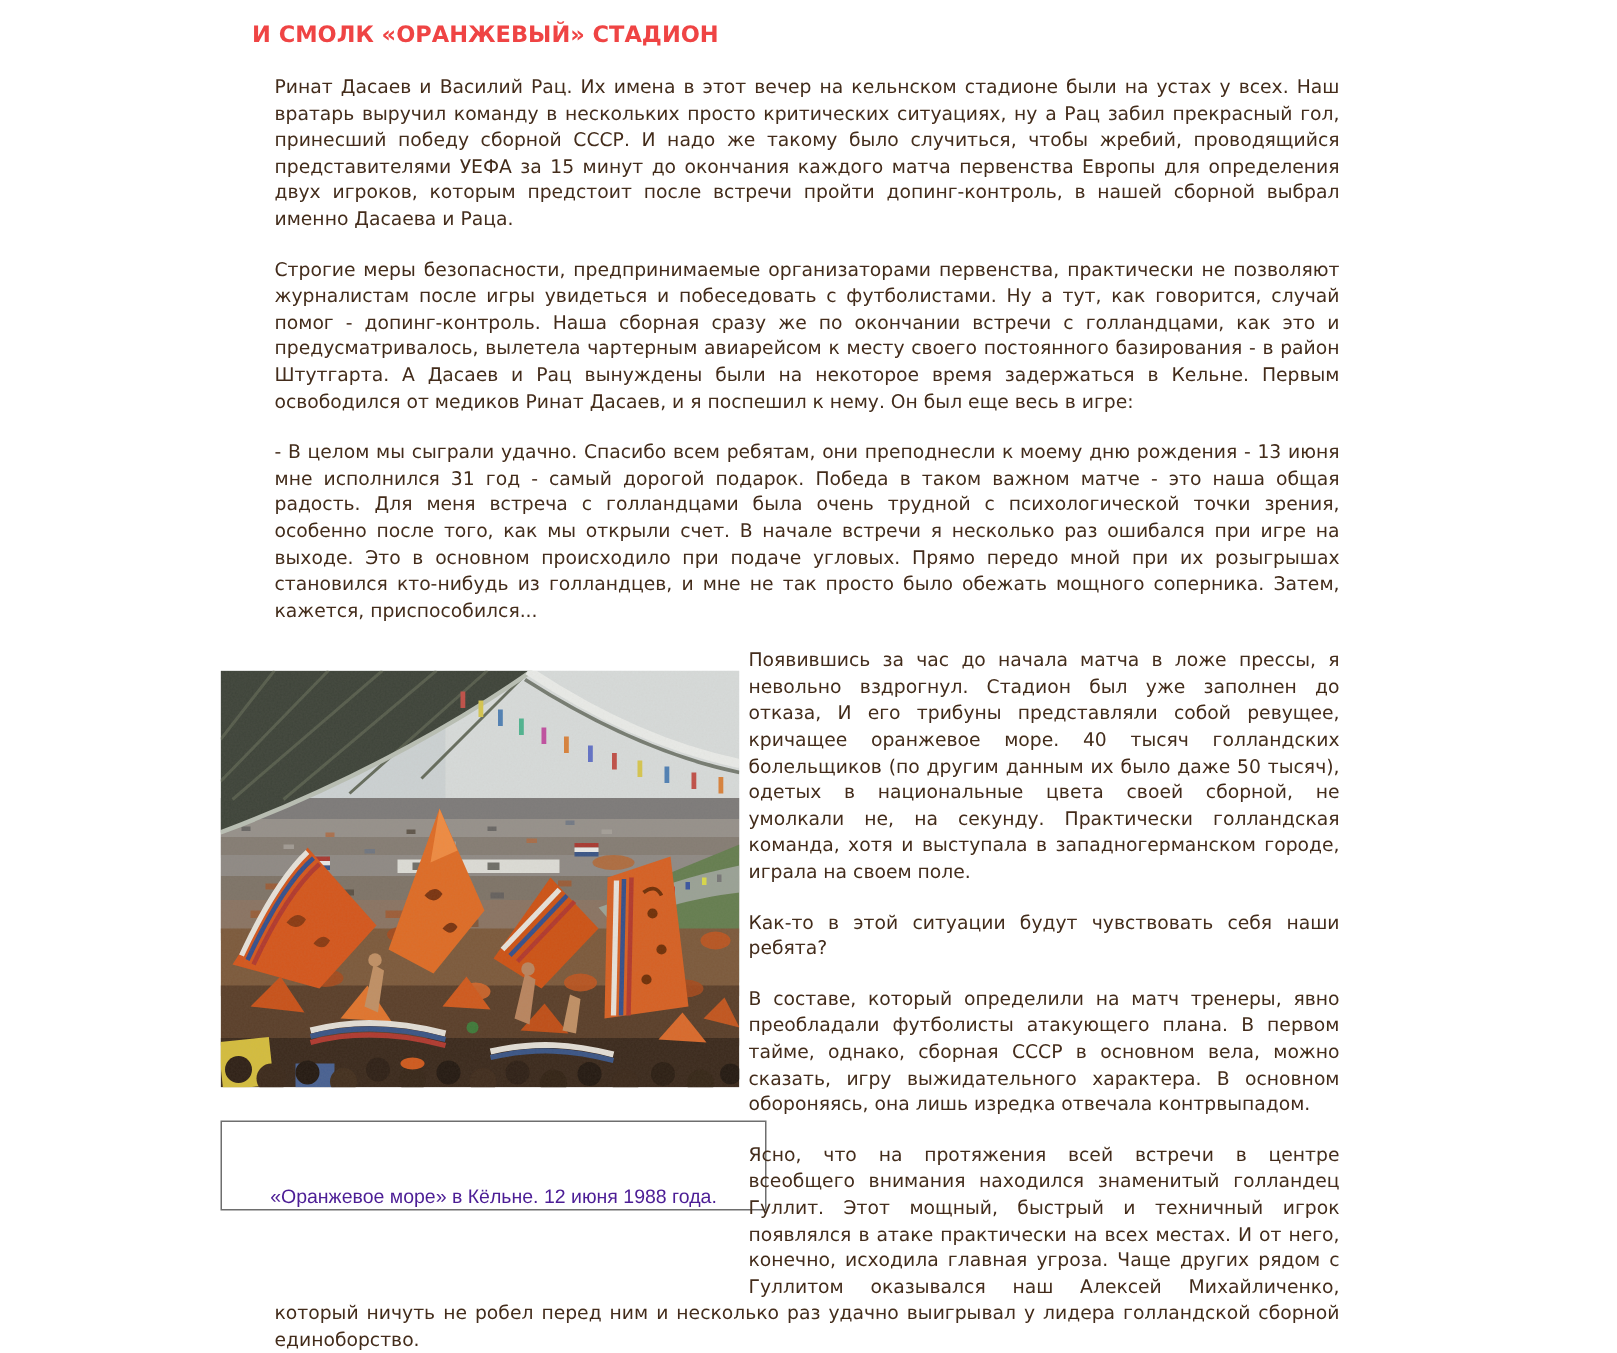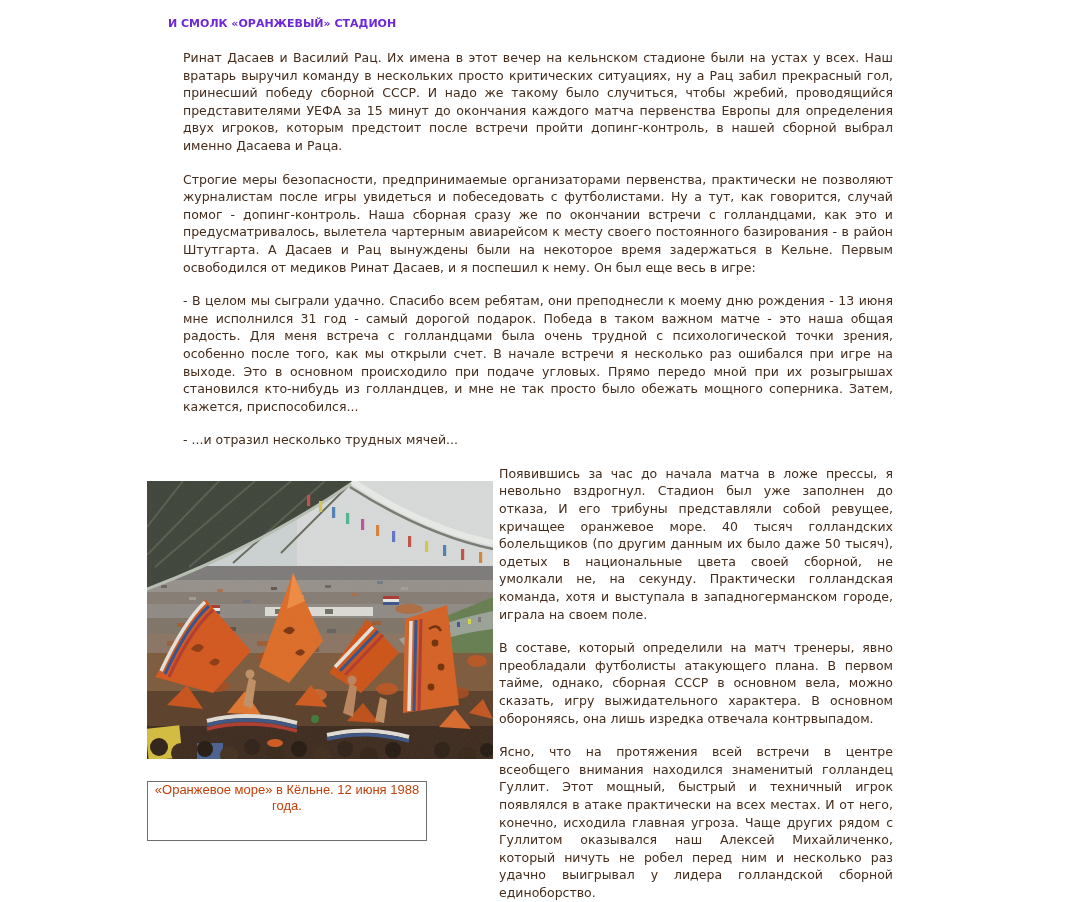--- a/index.html
+++ b/index.html
@@ -11,24 +11,24 @@
     width: 740px;
     margin-left: 168px;
     padding-top: 15px;
     font-family: "DejaVu Sans", sans-serif;
     font-size: 12.5px;
     line-height: 17.6px;
     color: #432c1b;
     text-align: justify;
   }
   .page h1 {
-    font-size: 11px;
+    font-size: 15px;
     line-height: 17px;
     font-weight: bold;
-    color: #6d28d9;
+    color: #ef4444;
     margin: 0 0 17px 0;
     text-align: left;
   }
   .page p {
     margin: 16px 15px;
   }
   .photo-block {
     float: left;
     width: 346px;
     margin: 16px 6px 44px -21px;
@@ -37,45 +37,44 @@
     width: 346px;
     height: 278px;
     overflow: hidden;
   }
   .photo-frame svg {
     display: block;
     filter: blur(0.5px);
   }
   .caption-box {
     margin-top: 22px;
-    width: 280px;
+    width: 364px;
     height: 60px;
     border: 1px solid #6e6e6e;
     box-sizing: border-box;
     display: flex;
-    align-items: flex-start;
+    align-items: flex-end;
     justify-content: center;
     text-align: center;
     font-family: "Liberation Sans", sans-serif;
     font-size: 13px;
-    color: #c2410c;
+    color: #4c1d95;
     line-height: 16px;
   }
 </style>
 </head>
 <body>
 
 <div class="page">
 
   <h1>И СМОЛК «ОРАНЖЕВЫЙ» СТАДИОН</h1>
 
   <p>Ринат Дасаев и Василий Рац. Их имена в этот вечер на кельнском стадионе были на устах у всех. Наш вратарь выручил команду в нескольких просто критических ситуациях, ну а Рац забил прекрасный гол, принесший победу сборной СССР. И надо же такому было случиться, чтобы жребий, проводящийся представителями УЕФА за 15 минут до окончания каждого матча первенства Европы для определения двух игроков, которым предстоит после встречи пройти допинг-контроль, в нашей сборной выбрал именно Дасаева и Раца.</p>
   <p>Строгие меры безопасности, предпринимаемые организаторами первенства, практически не позволяют журналистам после игры увидеться и побеседовать с футболистами. Ну а тут, как говорится, случай помог - допинг-контроль. Наша сборная сразу же по окончании встречи с голландцами, как это и предусматривалось, вылетела чартерным авиарейсом к месту своего постоянного базирования - в район Штутгарта. А Дасаев и Рац вынуждены были на некоторое время задержаться в Кельне. Первым освободился от медиков Ринат Дасаев, и я поспешил к нему. Он был еще весь в игре:</p>
   <p>- В целом мы сыграли удачно. Спасибо всем ребятам, они преподнесли к моему дню рождения - 13 июня мне исполнился 31 год - самый дорогой подарок. Победа в таком важном матче - это наша общая радость. Для меня встреча с голландцами была очень трудной с психологической точки зрения, особенно после того, как мы открыли счет. В начале встречи я несколько раз ошибался при игре на выходе. Это в основном происходило при подаче угловых. Прямо передо мной при их розыгрышах становился кто-нибудь из голландцев, и мне не так просто было обежать мощного соперника. Затем, кажется, приспособился...</p>
-  <p>- ...и отразил несколько трудных мячей...</p>
 
   <div class="photo-block">
     <div class="photo-frame">
       <svg viewBox="0 0 346 278" width="346" height="278" preserveAspectRatio="none">
         <defs>
           <filter id="noise" x="0" y="0" width="100%" height="100%">
             <feTurbulence type="fractalNoise" baseFrequency="0.8" numOctaves="2" result="t"></feTurbulence>
             <feColorMatrix in="t" type="matrix" values="0 0 0 0 0.45  0 0 0 0 0.38  0 0 0 0 0.32  0 0 0 0.6 0"></feColorMatrix>
           </filter>
         </defs>
@@ -250,16 +249,17 @@
         <rect x="0" y="0" width="346" height="278" filter="url(#noise)" opacity="0.16"></rect>
       </svg>
     </div>
 
     <div class="caption-box">
       <span>«Оранжевое море» в Кёльне. 12 июня 1988 года.</span>
     </div>
   </div>
 
   <p>Появившись за час до начала матча в ложе прессы, я невольно вздрогнул. Стадион был уже заполнен до отказа, И его трибуны представляли собой ревущее, кричащее оранжевое море. 40 тысяч голландских болельщиков (по другим данным их было даже 50 тысяч), одетых в национальные цвета своей сборной, не умолкали не, на секунду. Практически голландская команда, хотя и выступала в западногерманском городе, играла на своем поле.</p>
+  <p>Как-то в этой ситуации будут чувствовать себя наши ребята?</p>
   <p>В составе, который определили на матч тренеры, явно преобладали футболисты атакующего плана. В первом тайме, однако, сборная СССР в основном вела, можно сказать, игру выжидательного характера. В основном обороняясь, она лишь изредка отвечала контрвыпадом.</p>
   <p>Ясно, что на протяжения всей встречи в центре всеобщего внимания находился знаменитый голландец Гуллит. Этот мощный, быстрый и техничный игрок появлялся в атаке практически на всех местах. И от него, конечно, исходила главная угроза. Чаще других рядом с Гуллитом оказывался наш Алексей Михайличенко, который ничуть не робел перед ним и несколько раз удачно выигрывал у лидера голландской сборной единоборство.</p>
 
 </div>
 
 </body></html>

